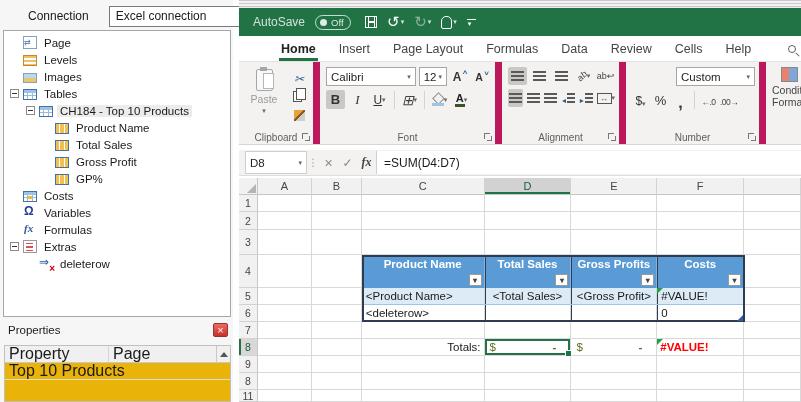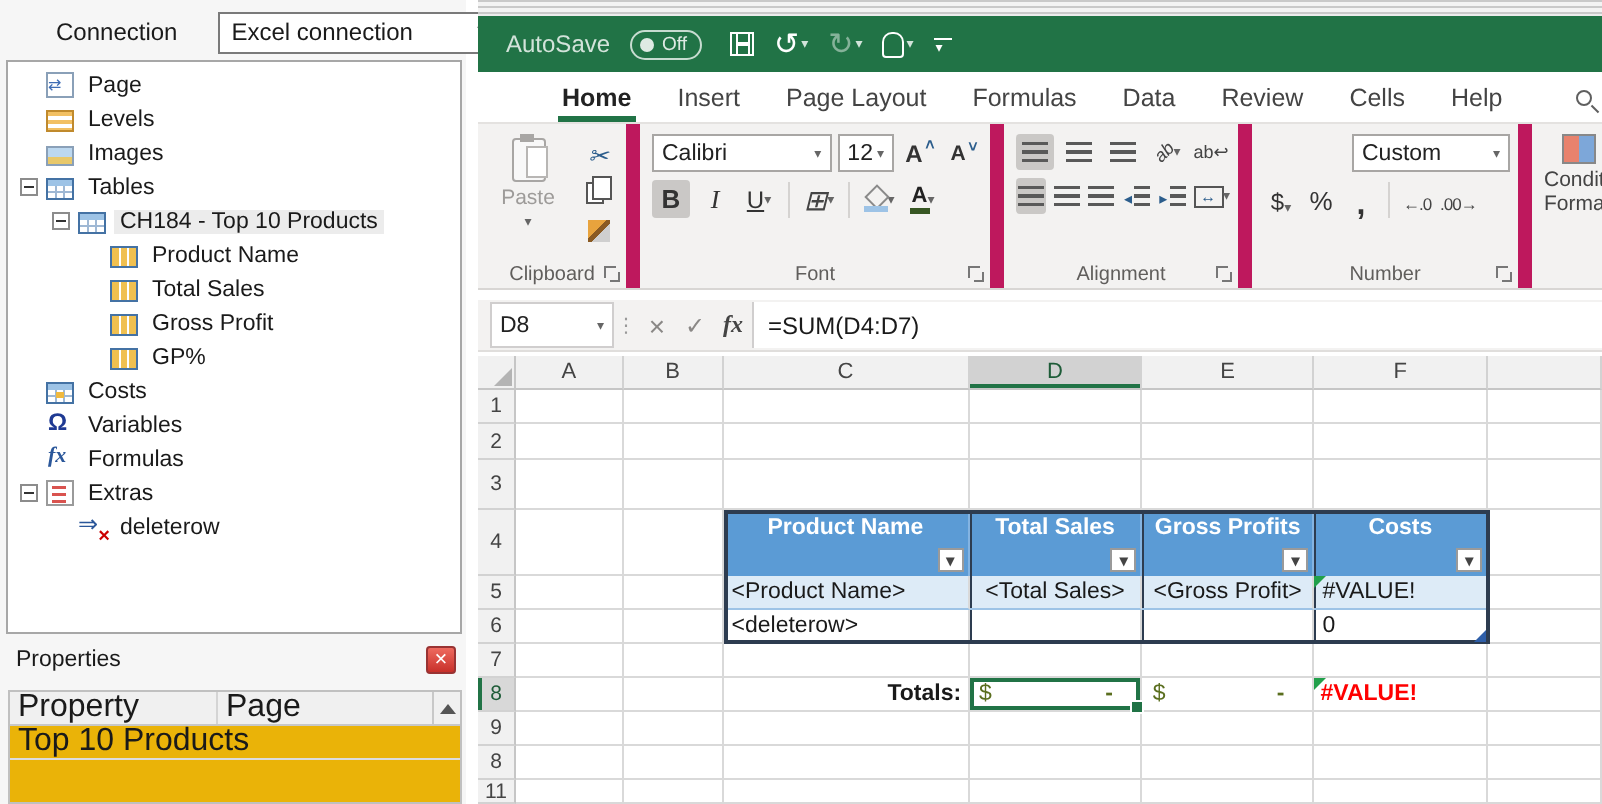--- a/index.html
+++ b/index.html
@@ -171,21 +171,21 @@
   .cell { border-right:1px solid #d9d9d9; border-bottom:1px solid #d9d9d9; display:flex; align-items:center; padding:0 2px; position:relative; overflow:visible; white-space:nowrap; }
   .cell.left { justify-content:flex-start; padding-left:4px; }
   .cell.center { justify-content:center; }
   .cell.th { background:#5B9BD5; color:#fff; font-weight:bold; font-size:11.5px; align-items:flex-start; justify-content:center; padding-top:3px; border-right:1px solid #84b4e2; border-bottom:none; }
   .cell.light { background:#DDEBF7; }
   .cell.bb { border-bottom:1px solid #9dc3e6; }
   .cell.tvl { box-shadow:inset 1px 0 0 #2d3c50; }
   .cell.th.tvl { box-shadow:inset 1px 0 0 #2d3c50; }
   .filter-btn { position:absolute; right:2px; bottom:2px; width:13px; height:12px; background:#fff; border:1px solid #9a9a9a; display:flex; align-items:center; justify-content:center; }
   .filter-btn::before { content:"\25BE"; font-size:8px; color:#444; }
-  .cell.tot { font-weight:bold; justify-content:flex-end; padding-right:3px; }
+  .cell.tot { font-weight:normal; justify-content:flex-end; padding-right:3px; }
   .cell.cur { color:#5a6e1e; justify-content:space-between; padding:0 14px 0 5px; }
   .cell.cur .cur-amt { font-weight:bold; }
   .cell.active { box-shadow:inset 0 0 0 2px #217346; }
   .cell.active::after { content:""; position:absolute; right:-2px; bottom:-2px; width:5px; height:5px; background:#217346; border:1px solid #fff; z-index:5; }
   .cell.err { color:#ff0000; font-weight:bold; justify-content:flex-start; padding-left:3px; }
   .cell.cg::before { content:""; position:absolute; left:0; top:0; border-top:6px solid #21a04b; border-right:6px solid transparent; z-index:4; }
   .cell.cb::after { content:""; position:absolute; right:0; bottom:0; border-bottom:6px solid #2e5ea8; border-left:6px solid transparent; z-index:4; }
   .table-outline { position:absolute; border:2px solid #2d3c50; pointer-events:none; z-index:3; }
 </style>
 </head>

